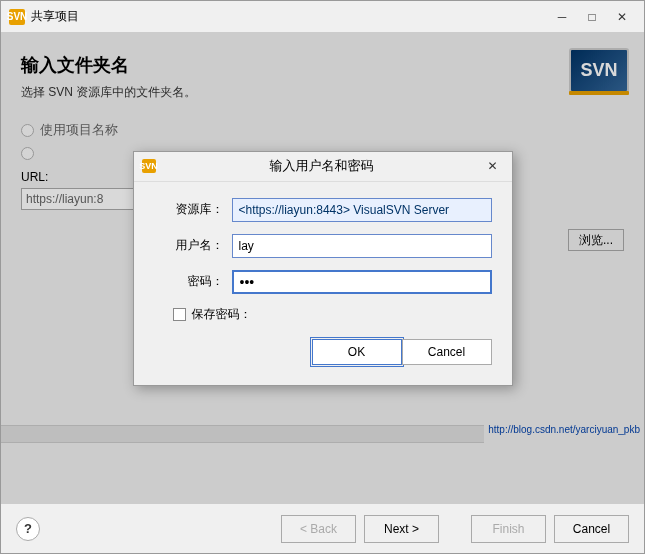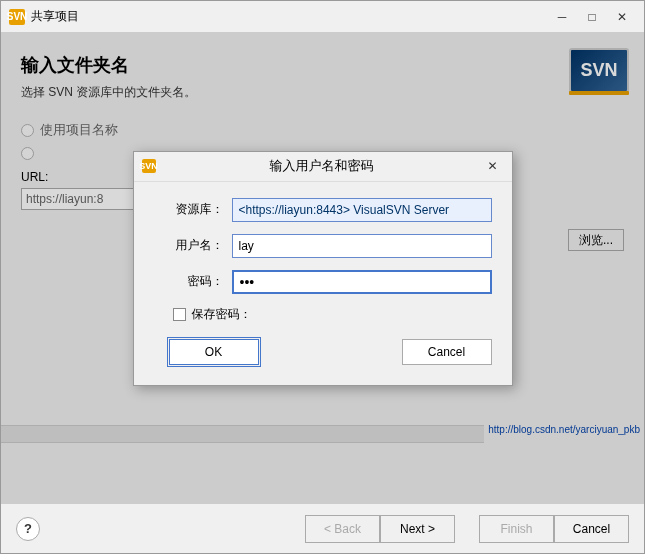--- a/index.html
+++ b/index.html
@@ -221,20 +221,21 @@
       display: flex;
       align-items: center;
       justify-content: center;
       font-size: 13px;
       font-weight: bold;
       cursor: pointer;
       color: #333;
     }
     .bottom-right {
       display: flex;
+      gap: 8px;
     }
     .nav-btn {
       height: 28px;
       min-width: 75px;
       padding: 0 12px;
       background: #f0f0f0;
       border: 1px solid #aaa;
       font-size: 12px;
       cursor: pointer;
       font-family: "Microsoft YaHei", Arial, sans-serif;
@@ -373,22 +374,21 @@
       border: 1px solid #888;
       background: white;
       margin-right: 6px;
     }
     .modal-checkbox-label {
       font-size: 12px;
     }
 
     .modal-buttons {
       display: flex;
-      justify-content: space-between;
-      gap: 12px;
+      justify-content: flex-end;
     }
     .modal-ok-btn {
       width: 90px;
       height: 26px;
       background: white;
       border: 1px solid #4477cc;
       color: #000;
       font-size: 12px;
       cursor: pointer;
       font-family: "Microsoft YaHei", Arial, sans-serif;

